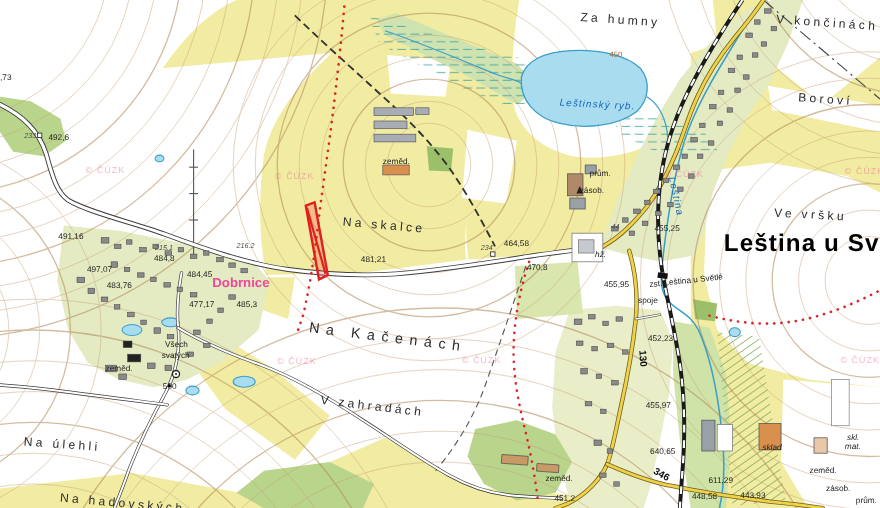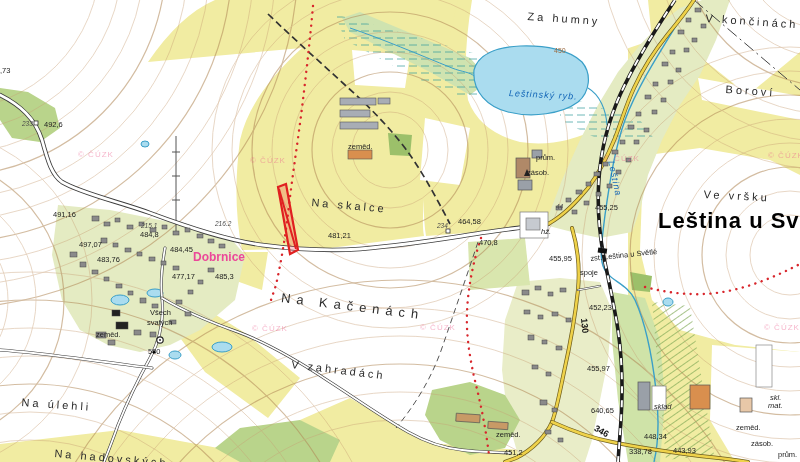--- a/index.html
+++ b/index.html
@@ -363,21 +363,21 @@
       <span class="lbl water" style="left: 615px; top: 160px; transform: rotate(78deg);">Leština</span>
       <span class="lbl small" style="left: 150px; top: 309px;">Všech</span>
       <span class="lbl small" style="left: 147px; top: 319px; text-align: right;">svatých</span>
       <span class="lbl small" style="left: 348px; top: 143px;">zeměd.</span>
       <span class="lbl small" style="left: 96px; top: 331px;">zeměd.</span>
       <span class="lbl small" style="left: 496px; top: 431px;">zeměd.</span>
       <span class="lbl small" style="left: 736px; top: 424px;">zeměd.</span>
       <span class="lbl small" style="left: 536px; top: 154px;">prům.</span>
       <span class="lbl small" style="left: 527px; top: 169px;">zásob.</span>
       <span class="lbl small-italic" style="left: 541px; top: 228px;">hž.</span>
-      <span class="lbl small-italic" style="left: 654px; top: 403px;">sklad</span>
+      <span class="lbl small-italic" style="left: 654px; top: 403px; padding-left: 39px;">sklad</span>
       <span class="lbl small" style="left: 751px; top: 440px;">zásob.</span>
       <span class="lbl small-italic" style="left: 770px; top: 394px;">skl.</span>
       <span class="lbl small-italic" style="left: 768px; top: 402px;">mat.</span>
       <span class="lbl small" style="left: 778px; top: 451px;">prům.</span>
       <span class="lbl small" style="left: 590px; top: 255px; transform: rotate(-6deg);">zst. Leština u Světlé</span>
       <span class="lbl small" style="left: 580px; top: 269px;">spoje</span>
       <span class="lbl elev" style="left: 44px; top: 121px;">492,6</span>
       <span class="lbl elev-it" style="left: 22px; top: 121px;">233</span>
       <span class="lbl elev" style="left: 0px; top: 67px;">,73</span>
       <span class="lbl elev" style="left: 53px; top: 211px;">491,16</span>
@@ -394,22 +394,22 @@
       <span class="lbl elev" style="left: 458px; top: 218px;">464,58</span>
       <span class="lbl elev" style="left: 444px; top: 239px; margin-left: 35px;">470,8</span>
       <span class="lbl elev-it" style="left: 437px; top: 223px;">234</span>
       <span class="lbl elev" style="left: 328px; top: 232px;">481,21</span>
       <span class="lbl elev" style="left: 595px; top: 204px;">455,25</span>
       <span class="lbl elev-it" style="left: 556px; top: 204px;">44</span>
       <span class="lbl elev" style="left: 549px; top: 255px;">455,95</span>
       <span class="lbl elev" style="left: 589px; top: 304px;">452,23</span>
       <span class="lbl elev" style="left: 587px; top: 365px;">455,97</span>
       <span class="lbl elev" style="left: 591px; top: 407px;">640,65</span>
-      <span class="lbl elev" style="left: 644px; top: 433px;">448,34</span>
-      <span class="lbl elev" style="left: 629px; top: 448px;">338,78</span>
+      <span class="lbl elev" style="left: 644px; top: 433px;">611,29</span>
+      <span class="lbl elev" style="left: 629px; top: 448px;">448,58</span>
       <span class="lbl elev" style="left: 673px; top: 447px;">443,93</span>
       <span class="lbl elev" style="left: 504px; top: 449px;">451,2</span>
       <span class="lbl contour-lbl" style="left: 554px; top: 47px;">450</span>
       <span class="lbl roadnum" style="left: 588px; top: 318px; transform: rotate(85deg);">130</span>
       <span class="lbl roadnum" style="left: 597px; top: 424px; transform: rotate(30deg);">346</span>
       <span class="lbl watermark" style="left: 78px; top: 151px;">© ČÚZK</span>
       <span class="lbl watermark" style="left: 250px; top: 157px;">© ČÚZK</span>
       <span class="lbl watermark" style="left: 604px; top: 155px;">© ČÚZK</span>
       <span class="lbl watermark" style="left: 768px; top: 152px;">© ČÚZK</span>
       <span class="lbl watermark" style="left: 420px; top: 324px;">© ČÚZK</span>

